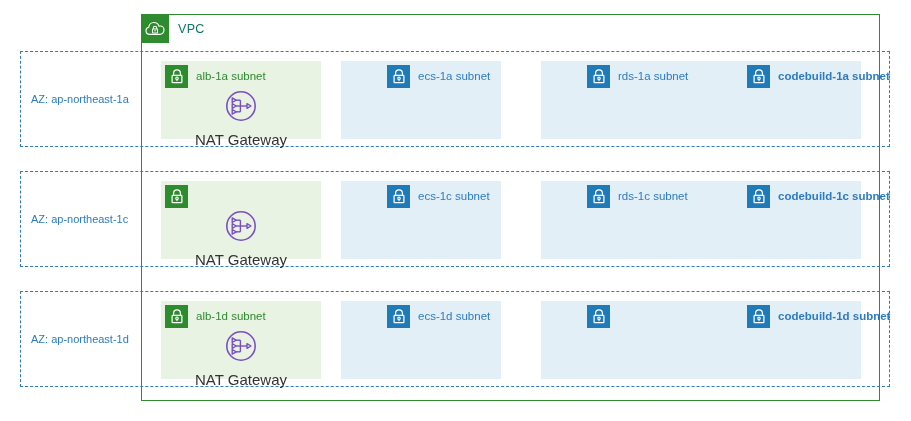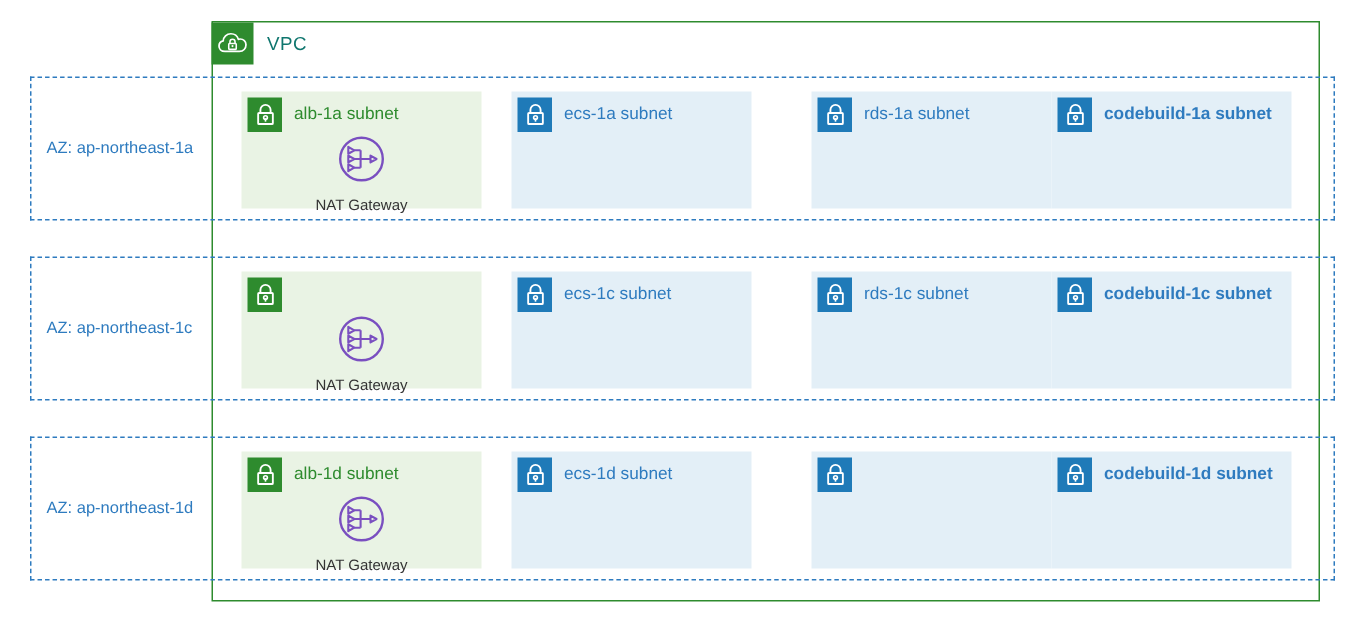--- a/index.html
+++ b/index.html
@@ -76,21 +76,21 @@
 
   
   .subnet {
     position: absolute;
     top: 9px;
     width: 160px;
     height: 78px;
     box-sizing: border-box;
   }
   .subnet.public  { background: #e9f3e4; }
-  .subnet.private { background: #e3eff7; }
+  .subnet.private { background: #e3eff7; padding-left: 42px; }
 
   .subnet.col-0 { left: 140px; }
   .subnet.col-1 { left: 320px; }
   .subnet.col-2 { left: 520px; }
   .subnet.col-3 { left: 680px; font-weight: bold; }
 
   .subnet-head {
     display: flex;
     align-items: flex-start;
     gap: 8px;
@@ -119,21 +119,21 @@
     position: absolute;
     left: 0;
     right: 0;
     top: 26px;
     display: flex;
     flex-direction: column;
     align-items: center;
     gap: 2px;
   }
   .nat-caption {
-    font-size: 10px;
+    font-size: 15px;
     color: #333333;
     white-space: nowrap;
   }
 </style>
 </head>
 <body>
 
 <div id="vpc-container"></div>
 
 <div id="vpc-header">

